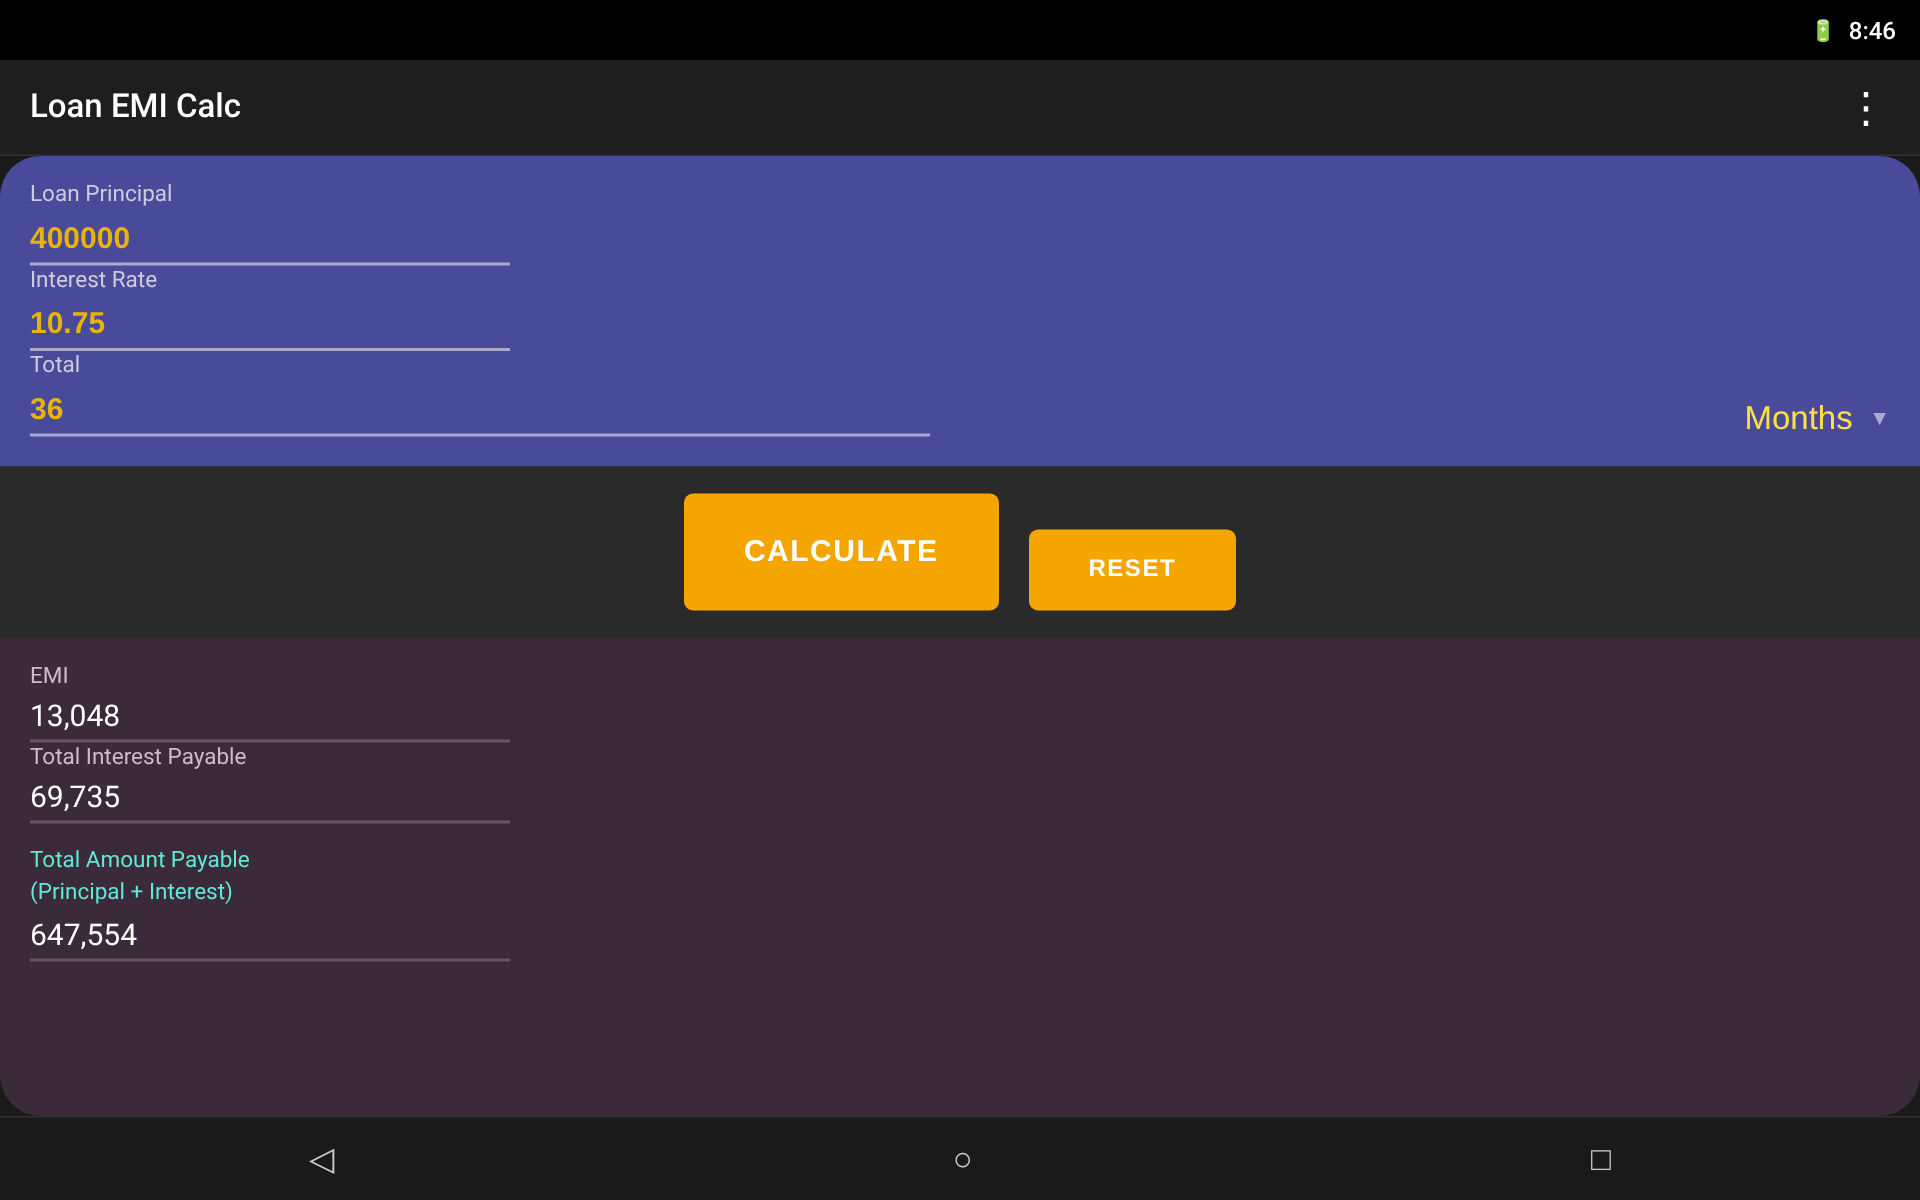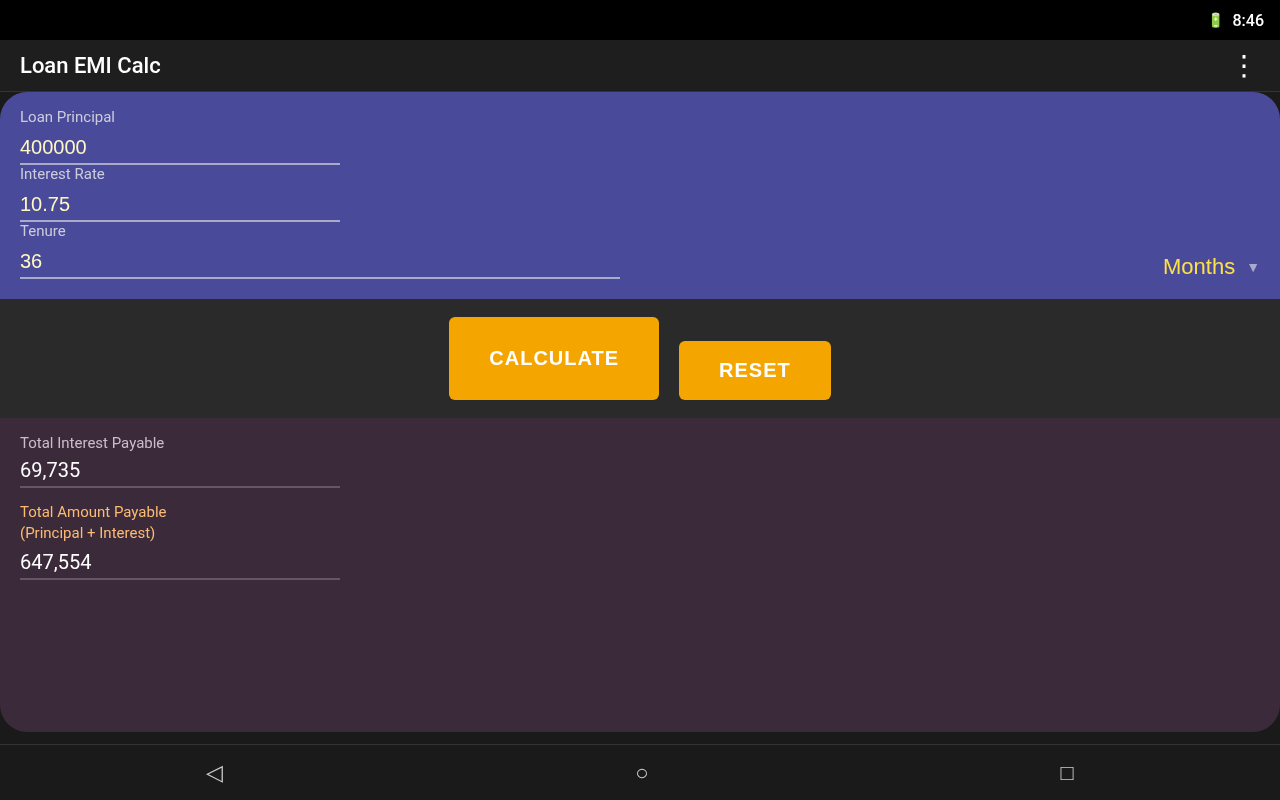--- a/index.html
+++ b/index.html
@@ -32,21 +32,21 @@
       font-weight: 500;
       color: #ffffff;
     }
     .battery-icon {
       font-size: 14px;
       color: #ffffff;
     }
 
     
     .app-bar {
-      height: 52px;
+      height: 64px;
       background: #1e1e1e;
       display: flex;
       align-items: center;
       justify-content: space-between;
       padding: 0 20px;
       border-bottom: 1px solid #333;
     }
     .app-title {
       font-size: 22px;
       font-weight: 500;
@@ -70,25 +70,26 @@
       margin-bottom: 6px;
       margin-top: 12px;
     }
     .field-label:first-child {
       margin-top: 0;
     }
     .field-input {
       background: transparent;
       border: none;
       border-bottom: 2px solid #aaaacc;
-      color: #fef9c3;
+      color: #eab308;
       font-size: 20px;
       padding: 4px 0;
       width: 320px;
       outline: none;
+      font-weight: bold;
     }
     .tenure-row {
       display: flex;
       align-items: flex-end;
     }
     .tenure-left {
       flex: 1;
     }
     .tenure-select {
       background: transparent;
@@ -131,21 +132,21 @@
       font-weight: 700;
       padding: 18px 40px;
       border-radius: 6px;
       cursor: pointer;
       letter-spacing: 1px;
     }
     .btn-reset {
       background: #f5a500;
       color: #ffffff;
       border: none;
-      font-size: 20px;
+      font-size: 16px;
       font-weight: 700;
       padding: 18px 40px;
       border-radius: 6px;
       cursor: pointer;
       letter-spacing: 1px;
       margin-top: 24px;
     }
 
     
     .results-section {
@@ -165,21 +166,21 @@
     .result-value {
       font-size: 20px;
       color: #ffffff;
       border-bottom: 2px solid #665566;
       padding-bottom: 4px;
       width: 320px;
       display: block;
     }
     .result-label-multi {
       font-size: 15px;
-      color: #fdba74;
+      color: #5eead4;
       margin-bottom: 6px;
       margin-top: 14px;
       line-height: 1.4;
     }
 
     
     .nav-bar {
       height: 56px;
       background: #1a1a1a;
       display: flex;
@@ -233,41 +234,45 @@
       <div class="field-label">Loan Principal</div>
       <input class="field-input" type="text" value="400000" style="">
     </div>
 
     <div>
       <div class="field-label">Interest Rate</div>
       <input class="field-input" type="text" value="10.75" style="">
     </div>
 
     <div>
-      <div class="field-label">Tenure</div>
+      <div class="field-label">Total</div>
       <div class="tenure-row">
         <div class="tenure-left">
           <input class="field-input" type="text" style="width: 600px;" value="36">
         </div>
         <div class="select-wrapper">
           <select class="tenure-select">
             <option>Months</option>
             <option>Years</option>
           </select>
         </div>
       </div>
     </div>
   </div>
 
   <div class="buttons-area">
     <button class="btn-calculate">CALCULATE</button>
     <button class="btn-reset">RESET</button>
   </div>
 
   <div class="results-section">
+    <div>
+      <div class="result-label">EMI</div>
+      <span class="result-value">13,048</span>
+    </div>
 
     <div>
       <div class="result-label">Total Interest Payable</div>
       <span class="result-value">69,735</span>
     </div>
 
     <div>
       <div class="result-label-multi">
         <span>Total Amount Payable</span><br>
         <span>(Principal + Interest)</span>

